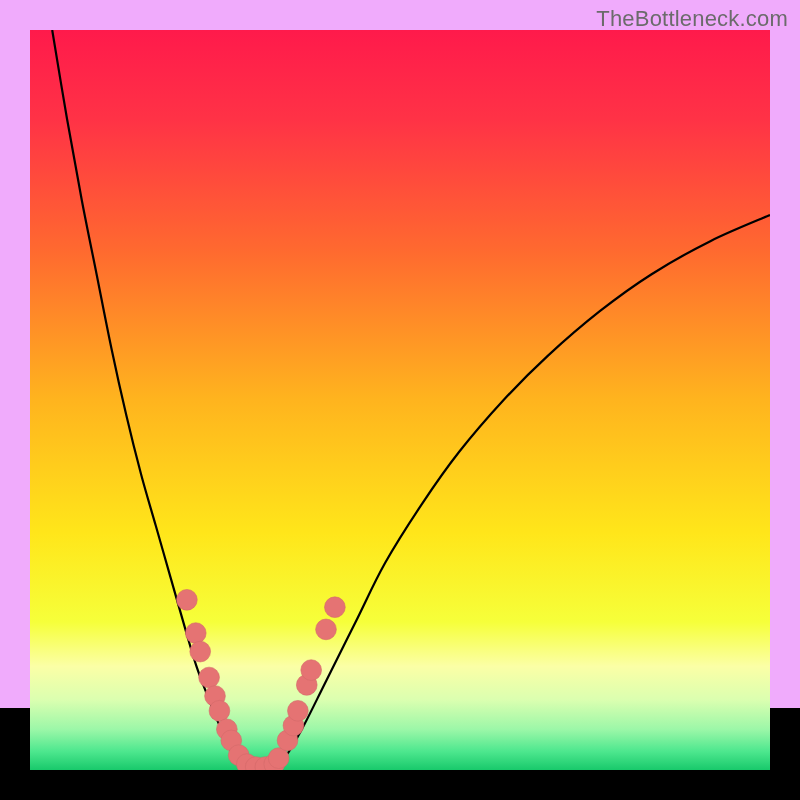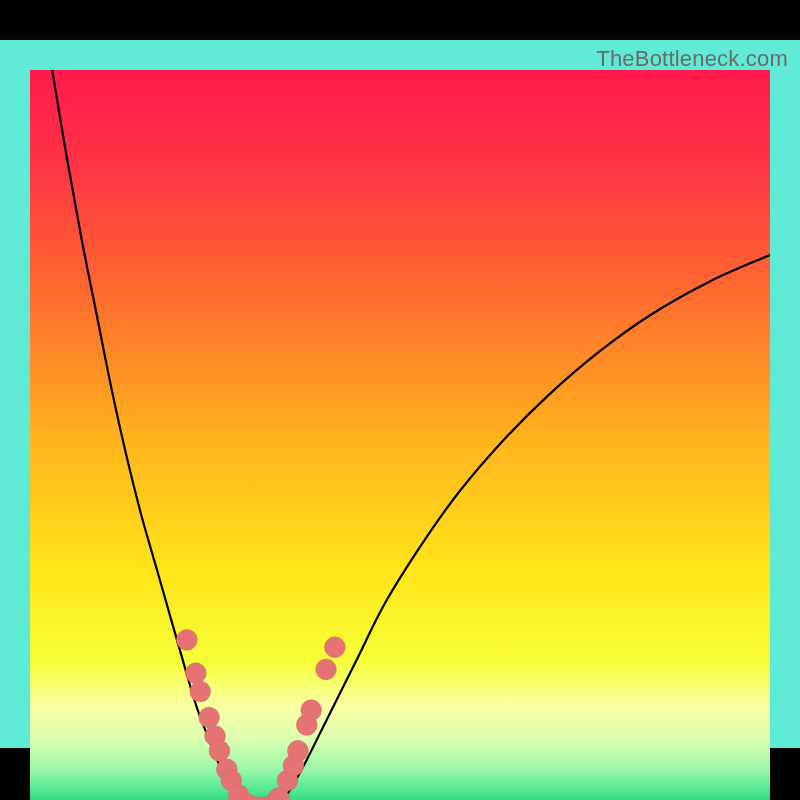--- a/index.html
+++ b/index.html
@@ -8,22 +8,21 @@
     width: 800px;
     height: 800px;
     overflow: hidden;
     background: #000;
     font-family: Arial, Helvetica, sans-serif;
   }
   .frame {
     position: absolute;
     left: 0; top: 0;
     width: 800px; height: 708px;
-    background: #5eead4;
-    margin-top: 40px;
+    background: #f0abfc;
   }
   .plot {
     position: absolute;
     left: 30px;
     top: 30px;
     width: 740px;
     height: 740px;
     overflow: hidden;
   }
   .watermark {

